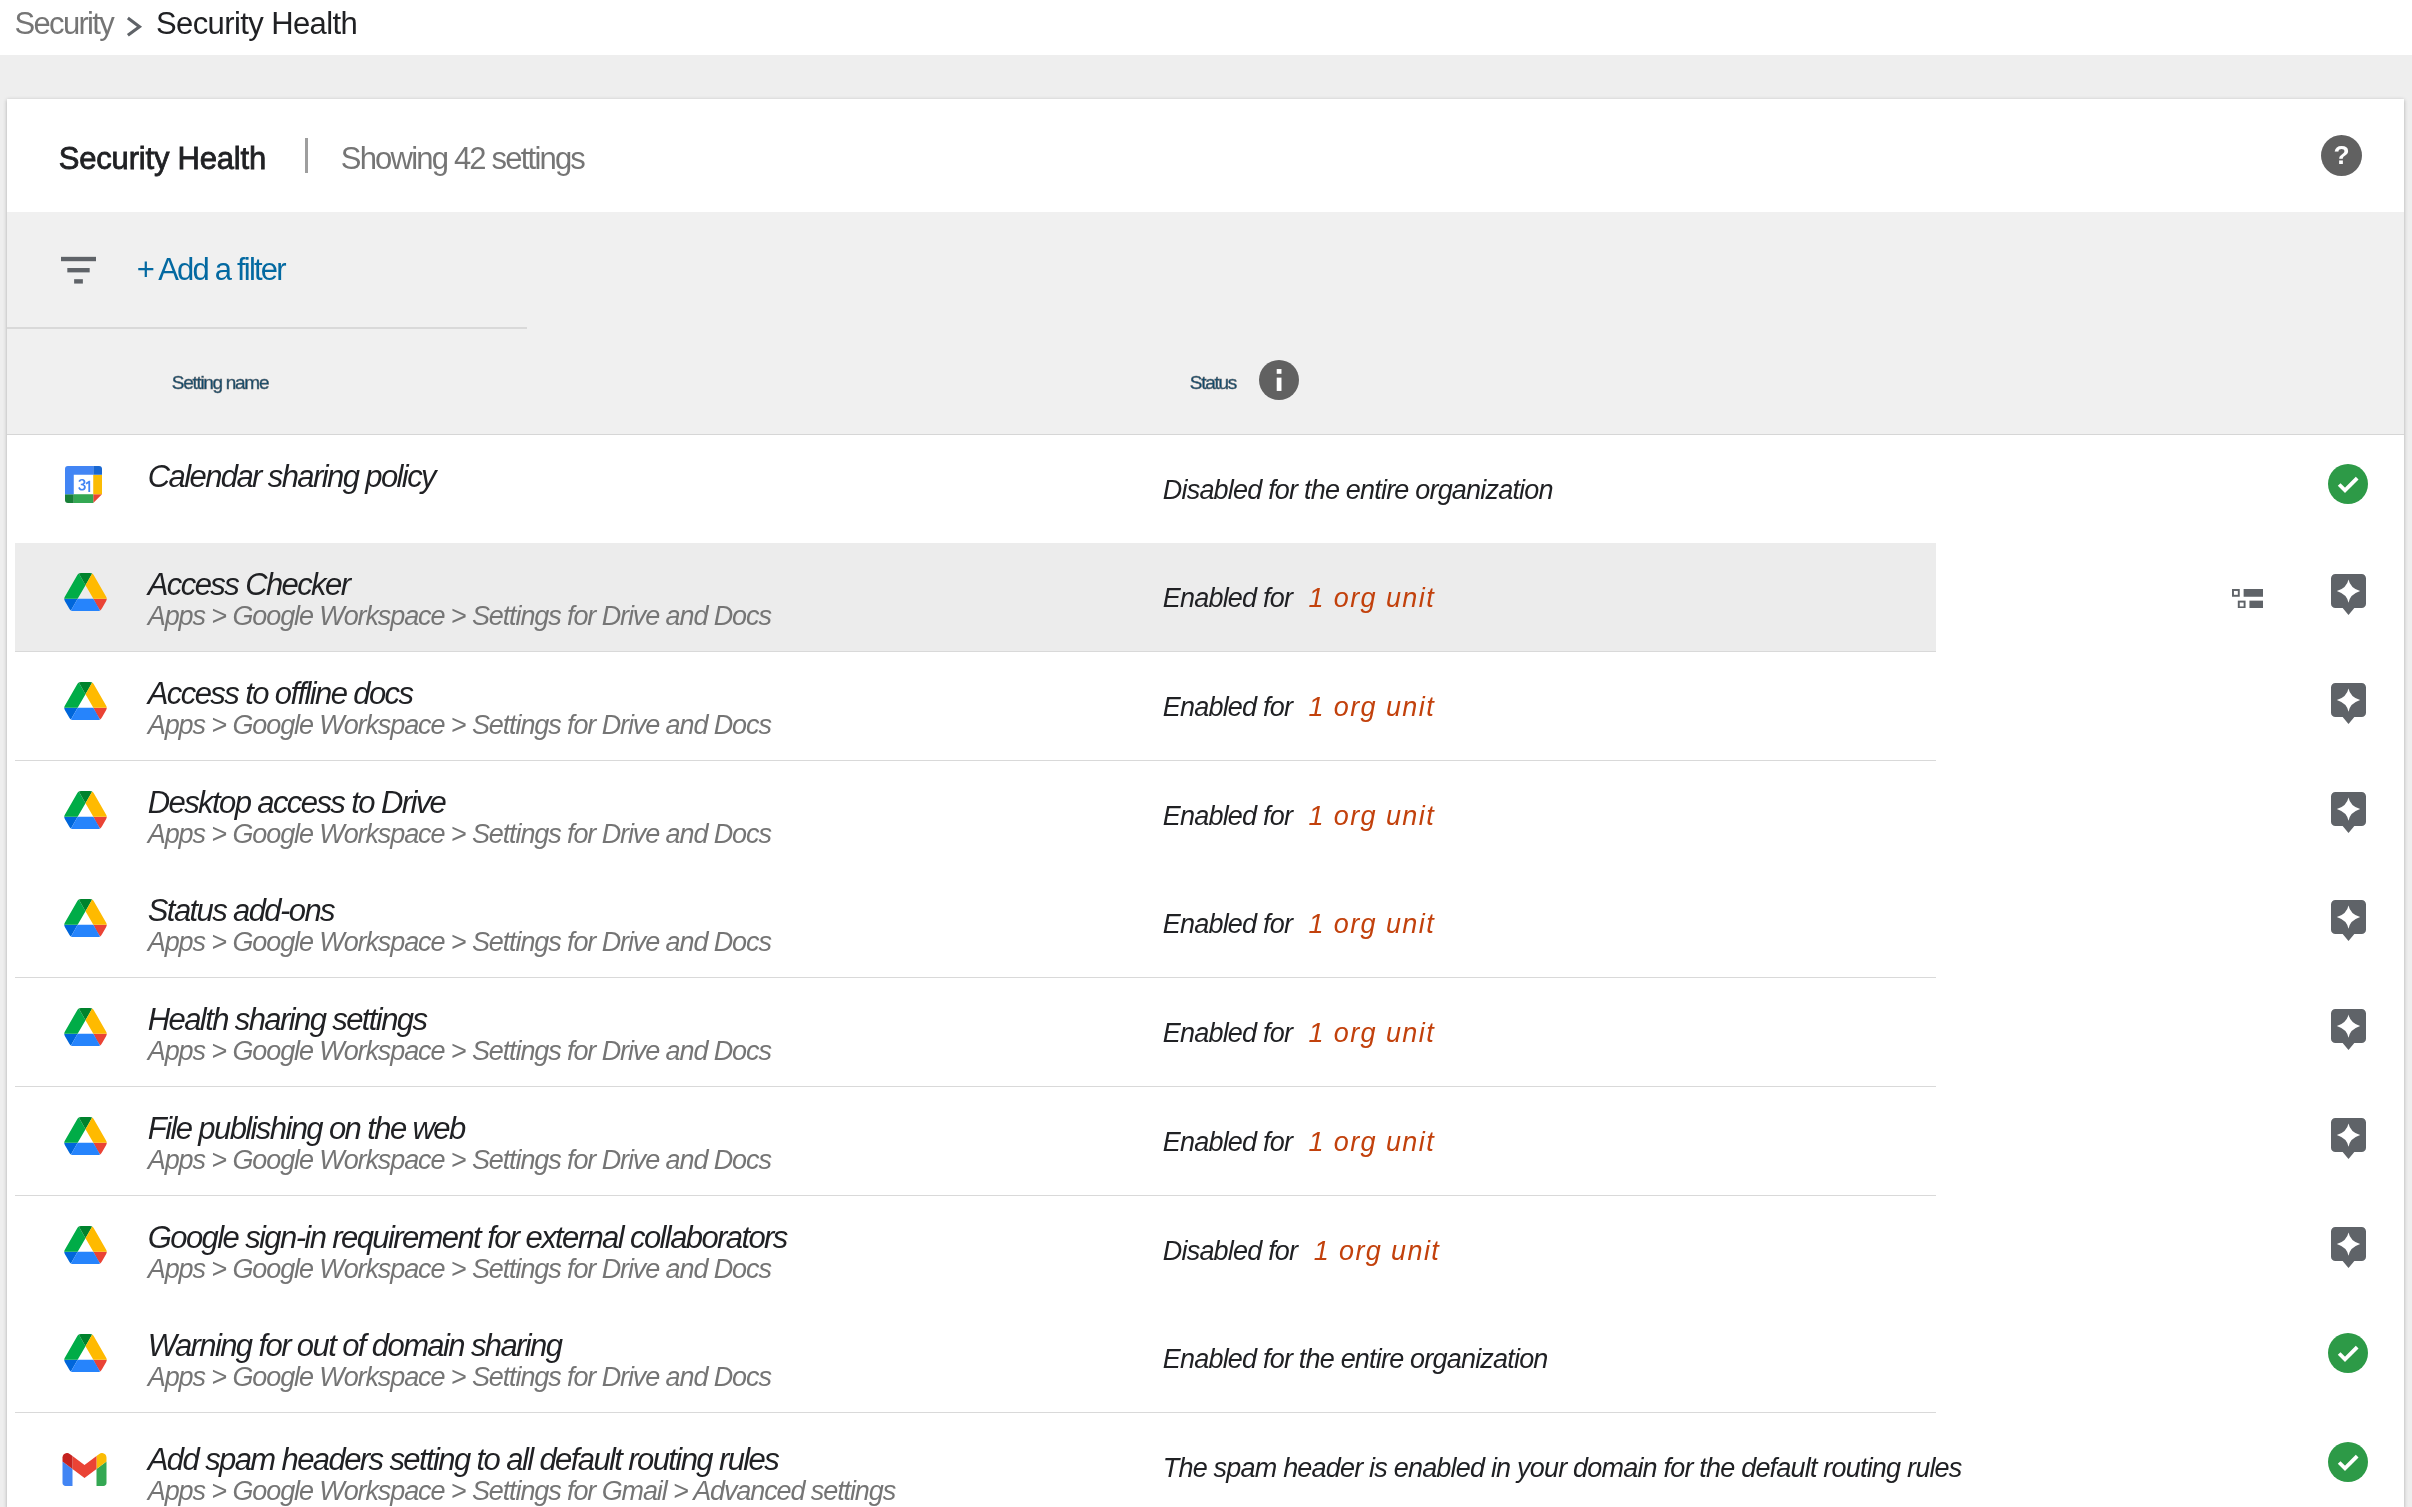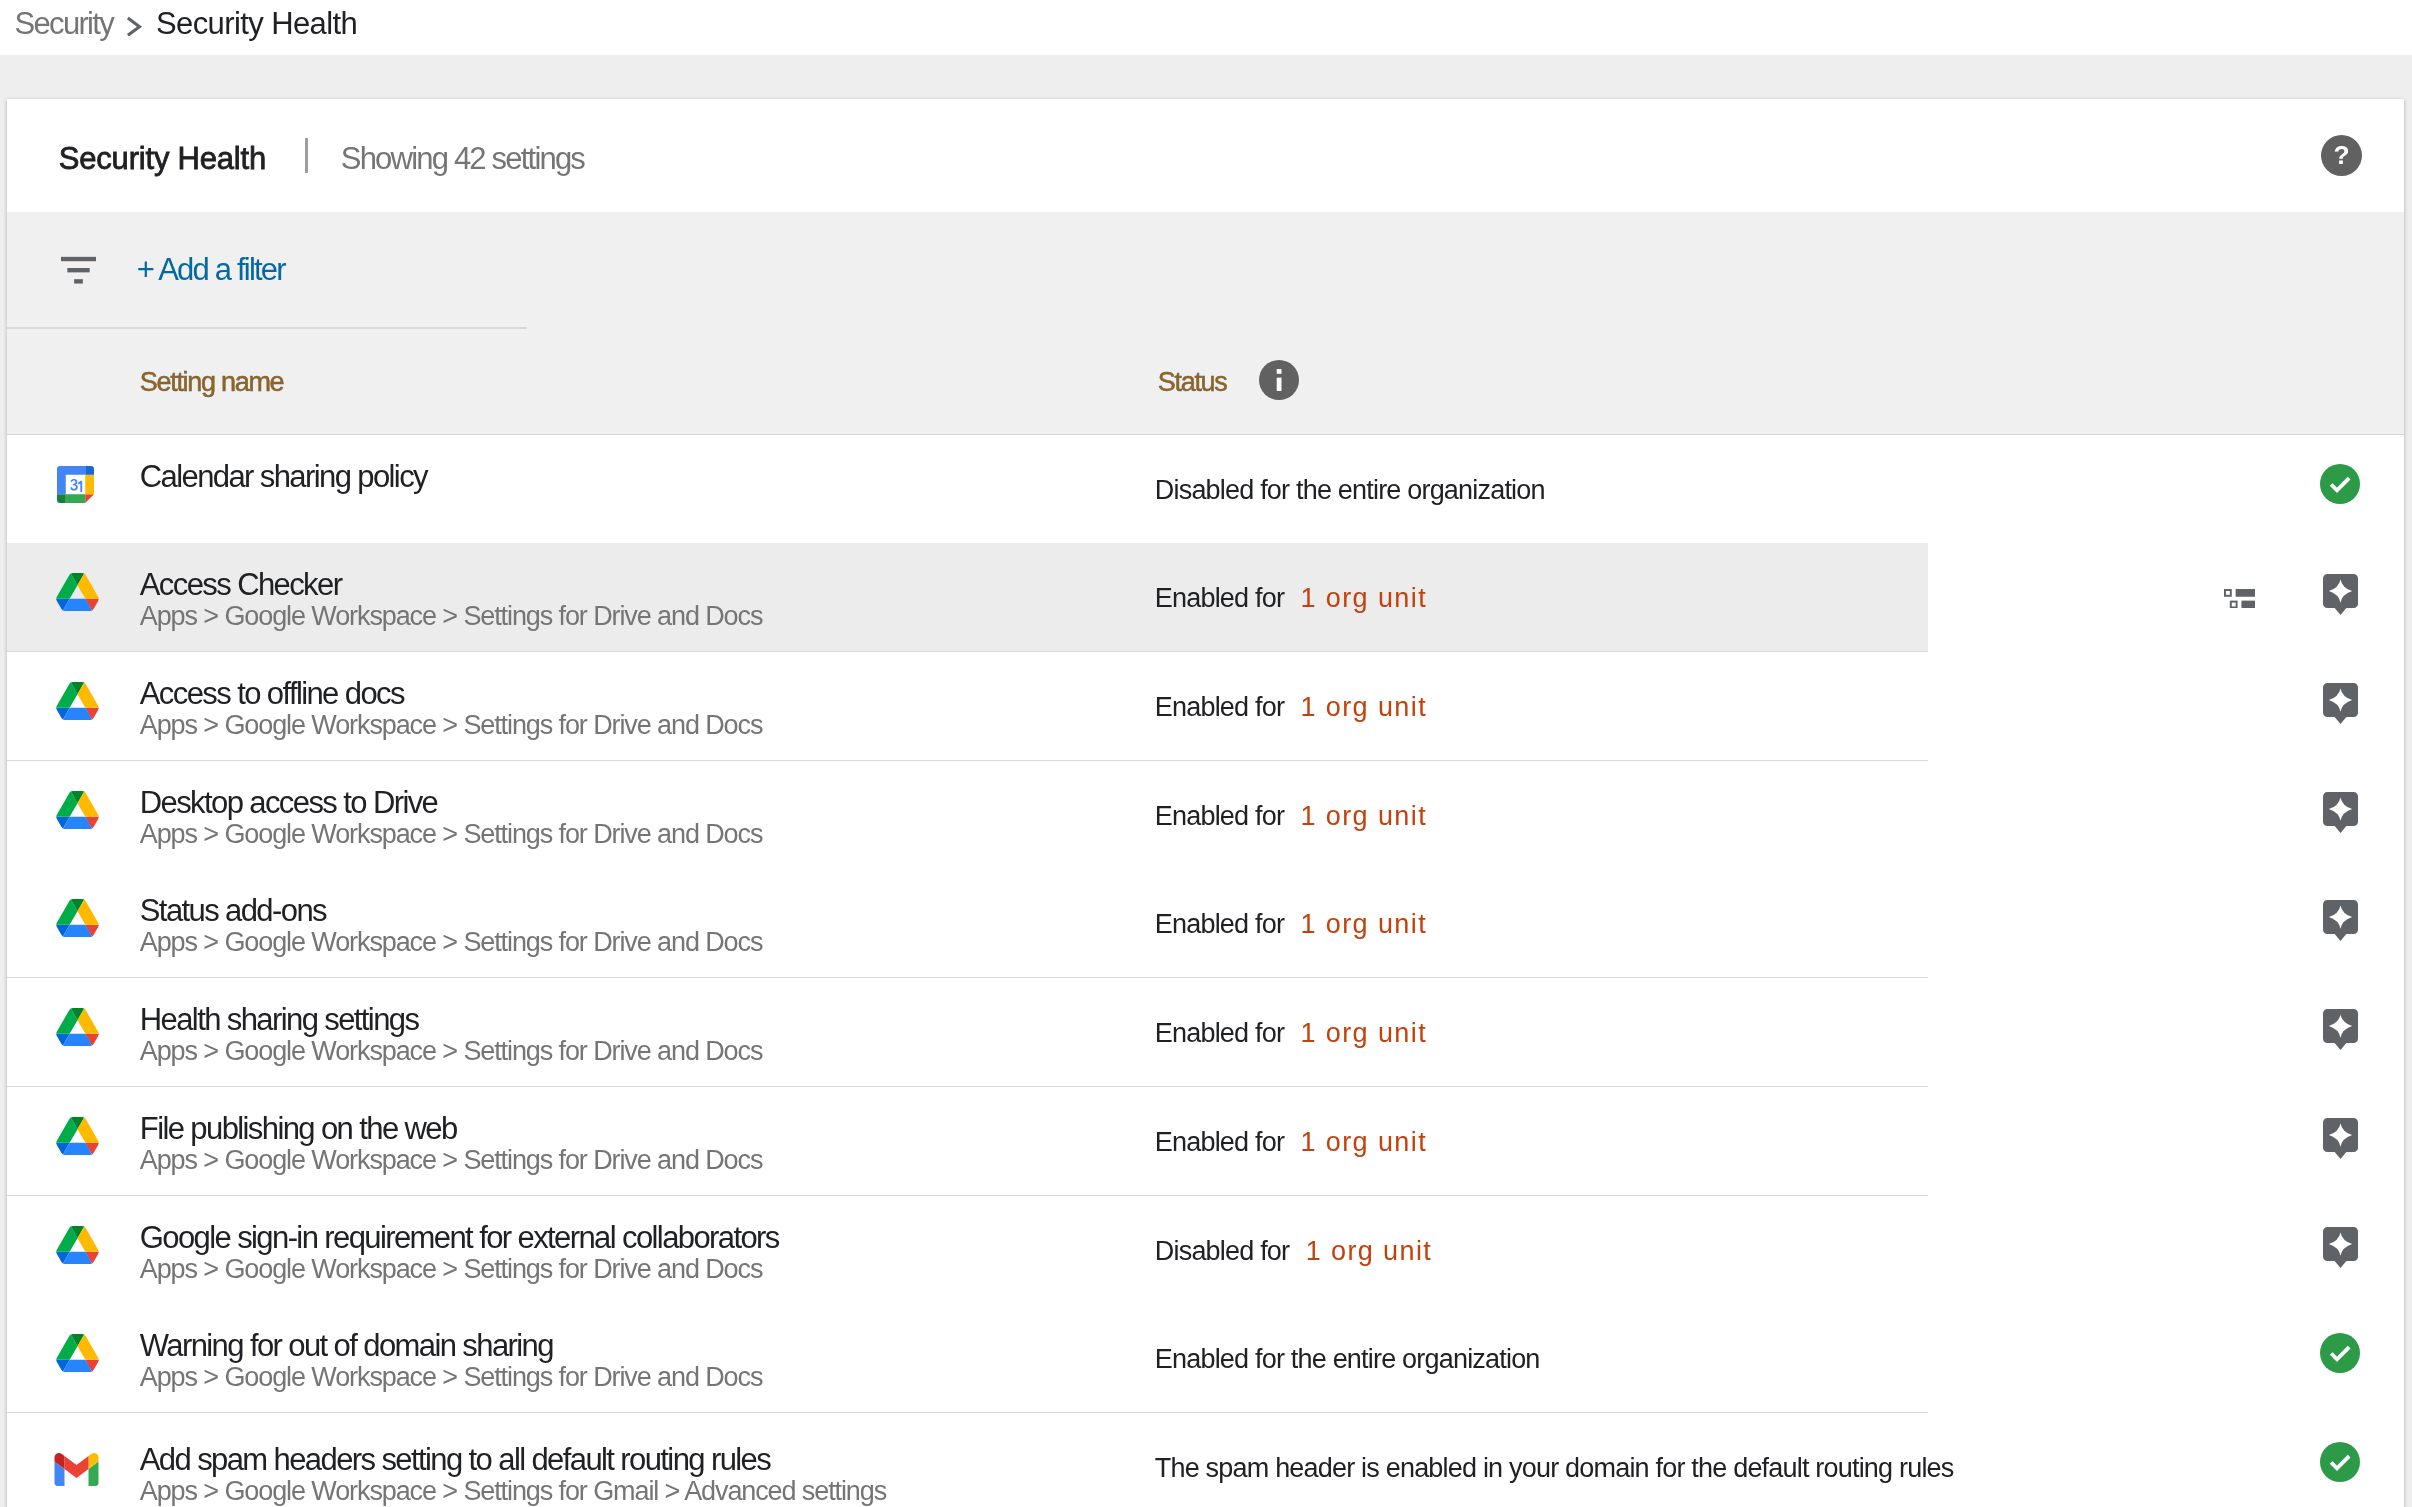--- a/index.html
+++ b/index.html
@@ -11,25 +11,25 @@
 .card { position:absolute; left:6.8px; top:99px; width:2397px; height:1409px; background:#fff;
   box-shadow:0 1px 3.9px rgba(0,0,0,0.28); overflow:hidden; }
 .cardtitle { position:absolute; left:52px; top:44px; font-size:31px; line-height:31px;
   font-weight:400; -webkit-text-stroke:0.8px #202124; letter-spacing:-0.2px; color:#202124; }
 .pipe { position:absolute; left:298px; top:39px; width:2.9px; height:35px; background:#9e9e9e; }
 .showing { position:absolute; left:334px; top:44px; font-size:31px; line-height:31px; color:#757575; letter-spacing:-1.8px; }
 .band { position:absolute; left:0; top:113px; width:2397px; height:223px; background:#f0f0f0;
   border-bottom:1.9px solid #d6d6d6; }
 .filterdiv { position:absolute; left:0; top:115px; width:520px; height:1.9px; background:#d9d9d9; }
 .addfilter { position:absolute; left:130px; top:42px; font-size:31px; line-height:31px; color:#0369a1; letter-spacing:-1.8px; }
-.colhead { position:absolute; top:157px; font-size:27px; line-height:27px; font-weight:400;
-  -webkit-text-stroke:0.5px #5f6368; letter-spacing:-1.3px; color:#a16207; }
+.colhead { position:absolute; top:157px; font-size:19px; line-height:27px; font-weight:400;
+  -webkit-text-stroke:0.5px #5f6368; letter-spacing:-1.3px; color:#0c4a6e;margin-left:32px; }
 .rows { position:absolute; left:0; top:0; }
-.row { position:absolute; left:0; width:1921px; height:109px; background:#fff;
-  border-bottom:1.9px solid #d9d9d9; }
+.row { position:absolute; left:8px; width:1921px; height:109px; background:#fff;
+  border-bottom:1.9px solid #d9d9d9;font-style:italic; }
 .row.sel { background:#ececec; }
 .row.last .title { top:31px; }
 .row.last .path { top:65px; }
 .row.last .appicon { margin-top:4.9px; }
 
 .appicon { position:absolute; }
 .rightico { position:absolute; }
 .title { position:absolute; left:133px; top:26px; font-size:31px; line-height:31px; color:#202124; letter-spacing:-1.6px; white-space:nowrap; }
 .path { position:absolute; left:133px; top:60px; font-size:27px; line-height:27px; color:#757575; letter-spacing:-1.1px; white-space:nowrap; }
 .status { position:absolute; left:1148px; top:42px; font-size:27px; line-height:27px; color:#202124; letter-spacing:-0.8px; white-space:nowrap; }

